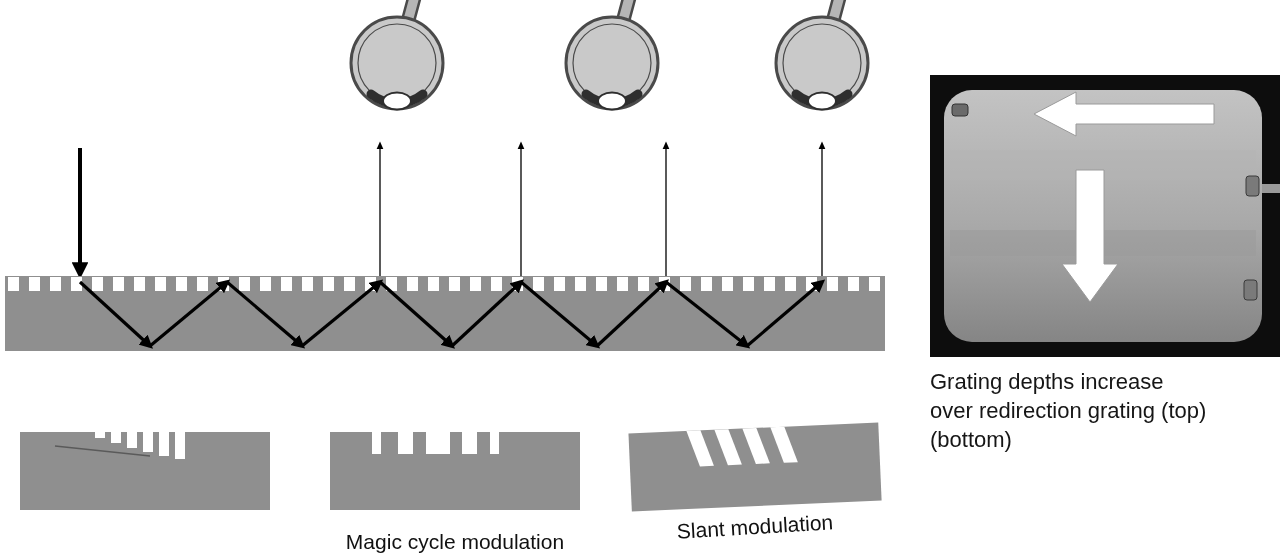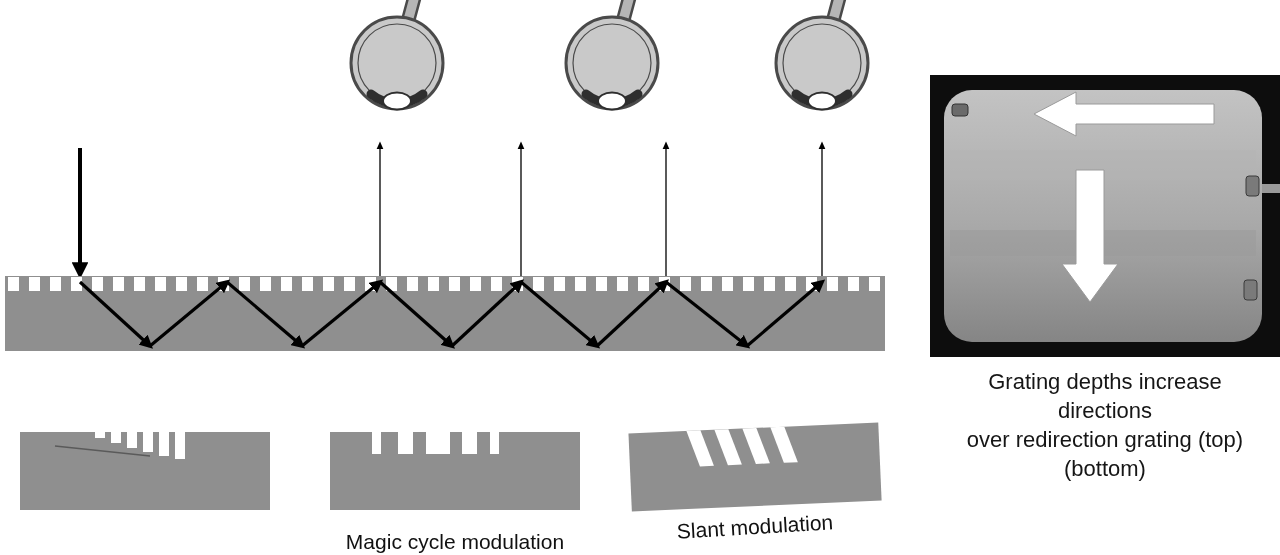--- a/index.html
+++ b/index.html
@@ -20,21 +20,20 @@
     color: #111111;
   }
   .mod-label.depth { left: 20px;  top: 527px; }
   .mod-label.duty  { left: 330px; top: 530px; }
   .mod-label.slant { left: 630px; top: 515px; transform: rotate(-3.5deg); }
   .photo-caption {
     position: absolute;
     left: 930px;
     top: 367px;
     width: 350px;
-    text-align: center;
     font-size: 22px;
     line-height: 29px;
     color: #161616;
   }
 </style>
 </head>
 <body>
 
 <div class="canvas">
 
@@ -147,18 +146,17 @@
       <polygon points="1034,114 1076,92 1076,104 1214,104 1214,124 1076,124 1076,136" fill="#ffffff" stroke="#9a9a9a" stroke-width="1"></polygon>
       <polygon points="1090,302 1062,264 1076,264 1076,170 1104,170 1104,264 1118,264" fill="#ffffff" stroke="#9a9a9a" stroke-width="1"></polygon>
     </g>
   </svg>
 
   <div class="mod-label duty">Magic cycle modulation</div>
   <div class="mod-label slant">Slant modulation</div>
 
   <div class="photo-caption">
     <div>Grating depths increase</div>
-    <div>directions</div>
     <div>over redirection grating (top)</div>
     <div>(bottom)</div>
   </div>
 
 </div>
 
 </body></html>

